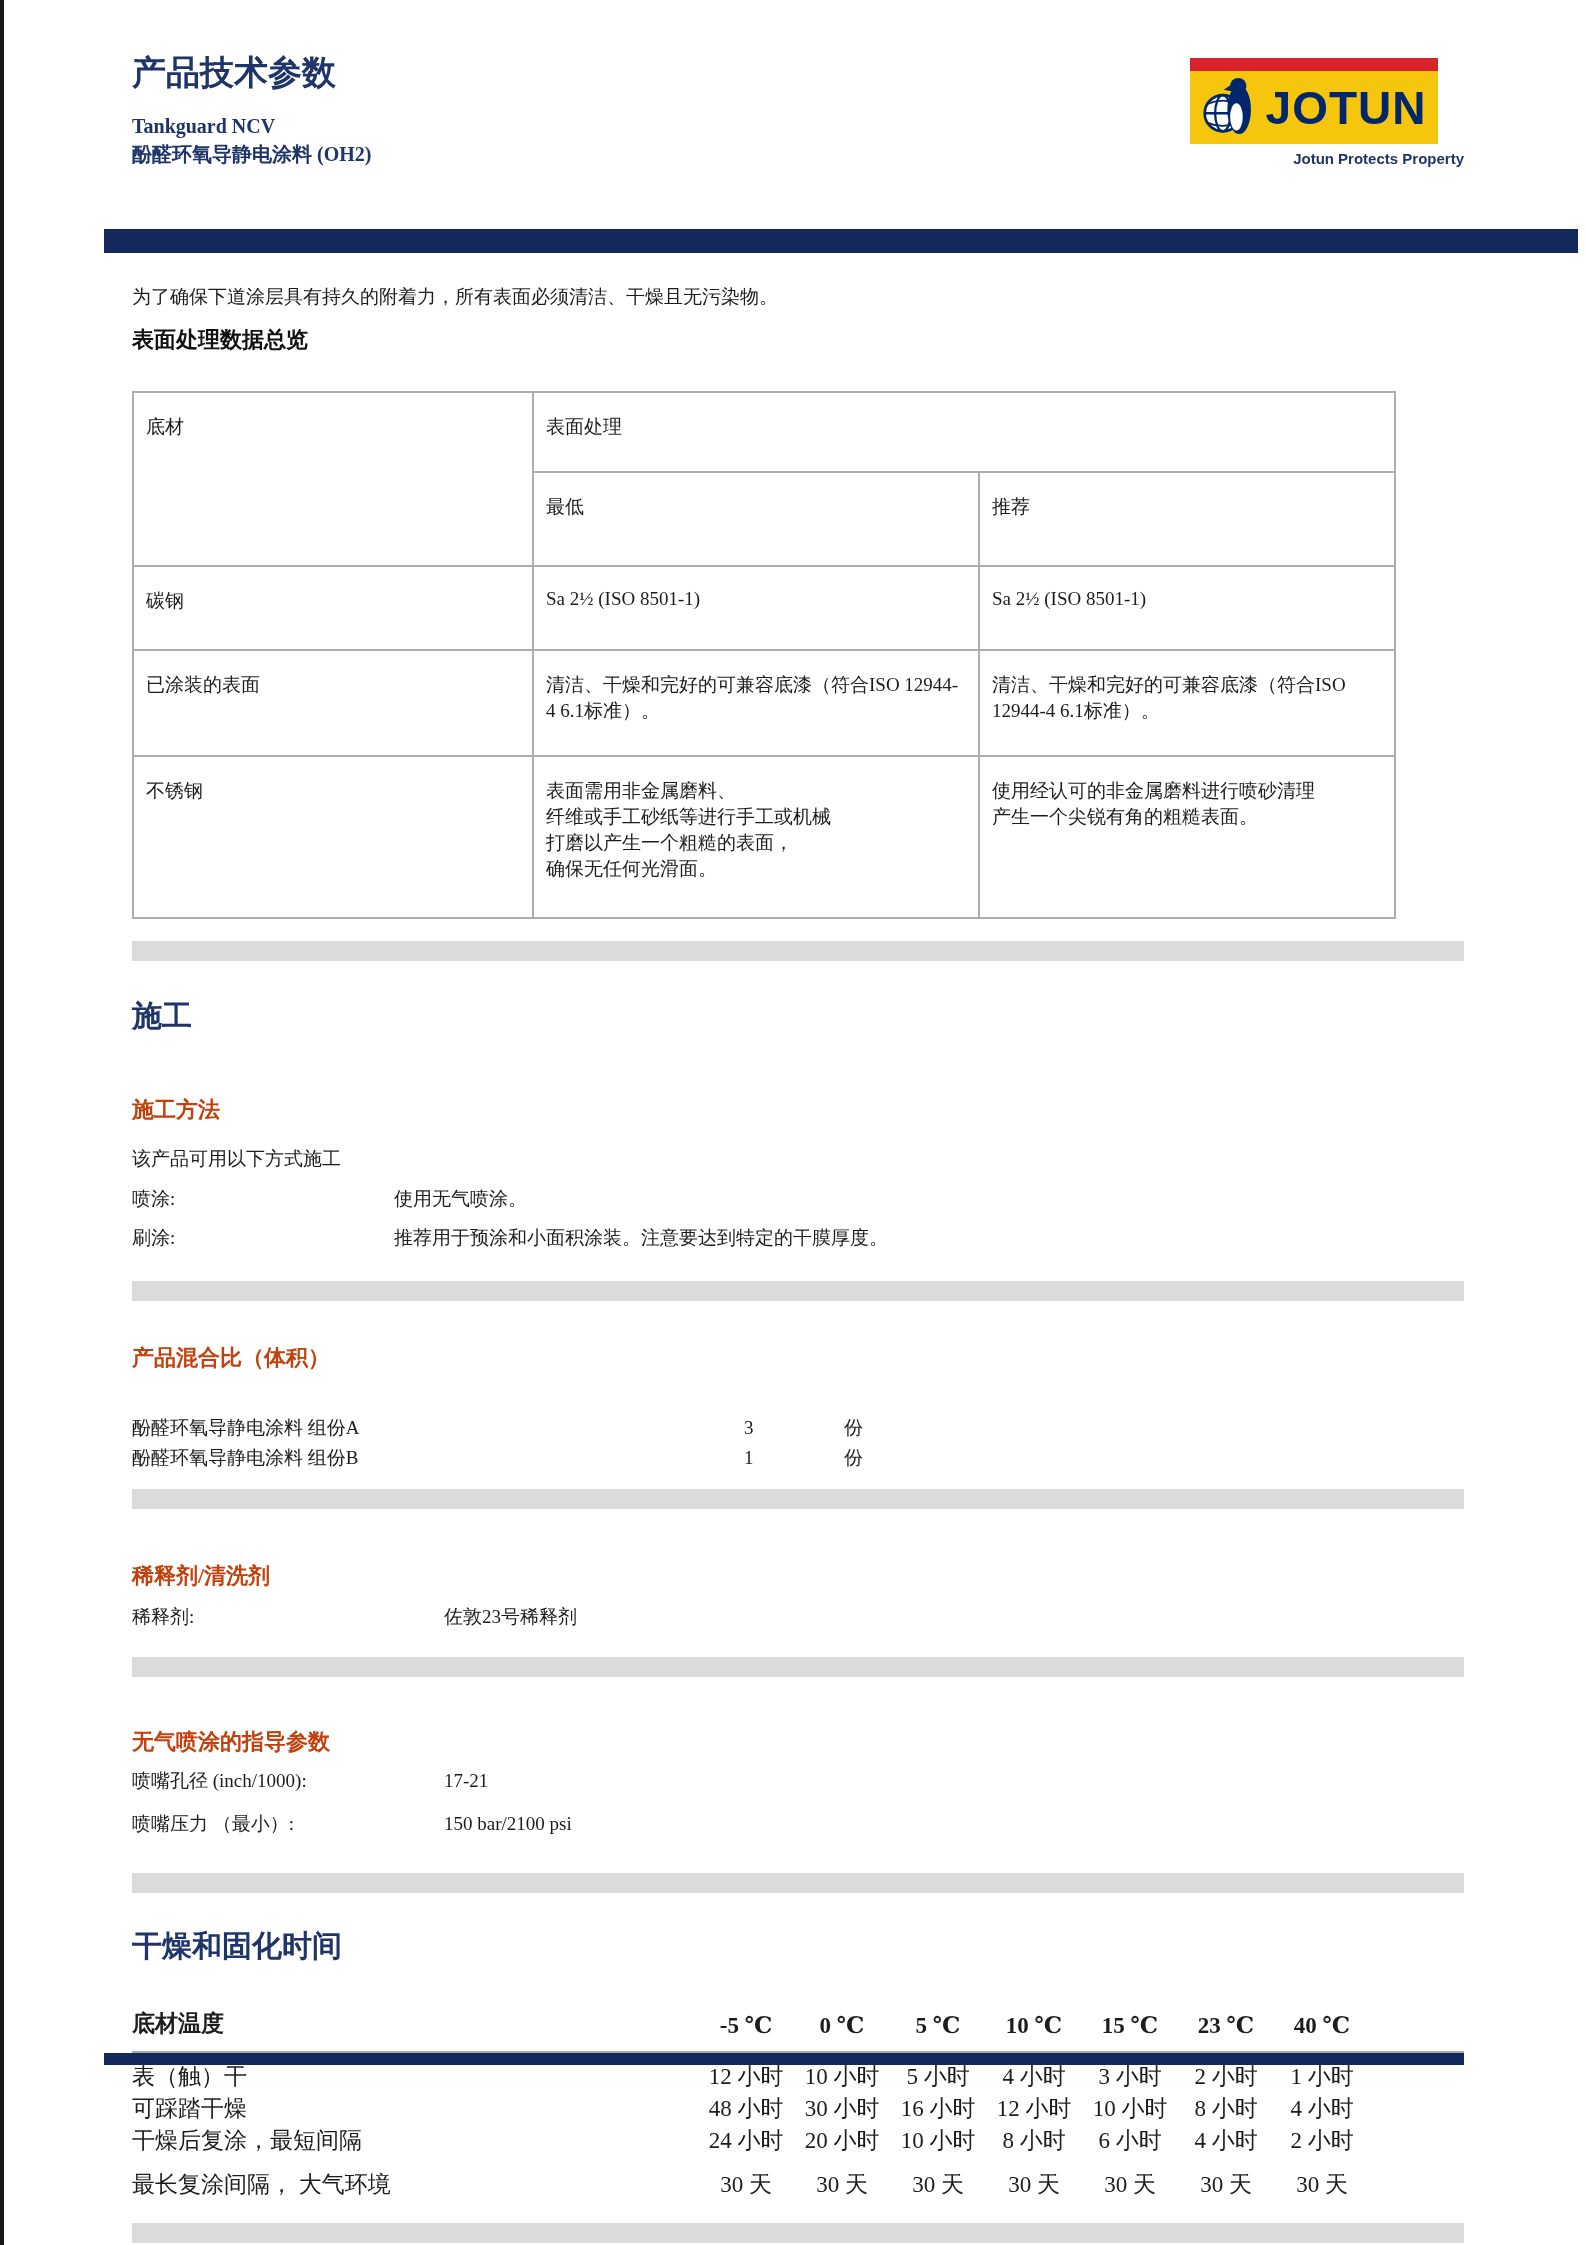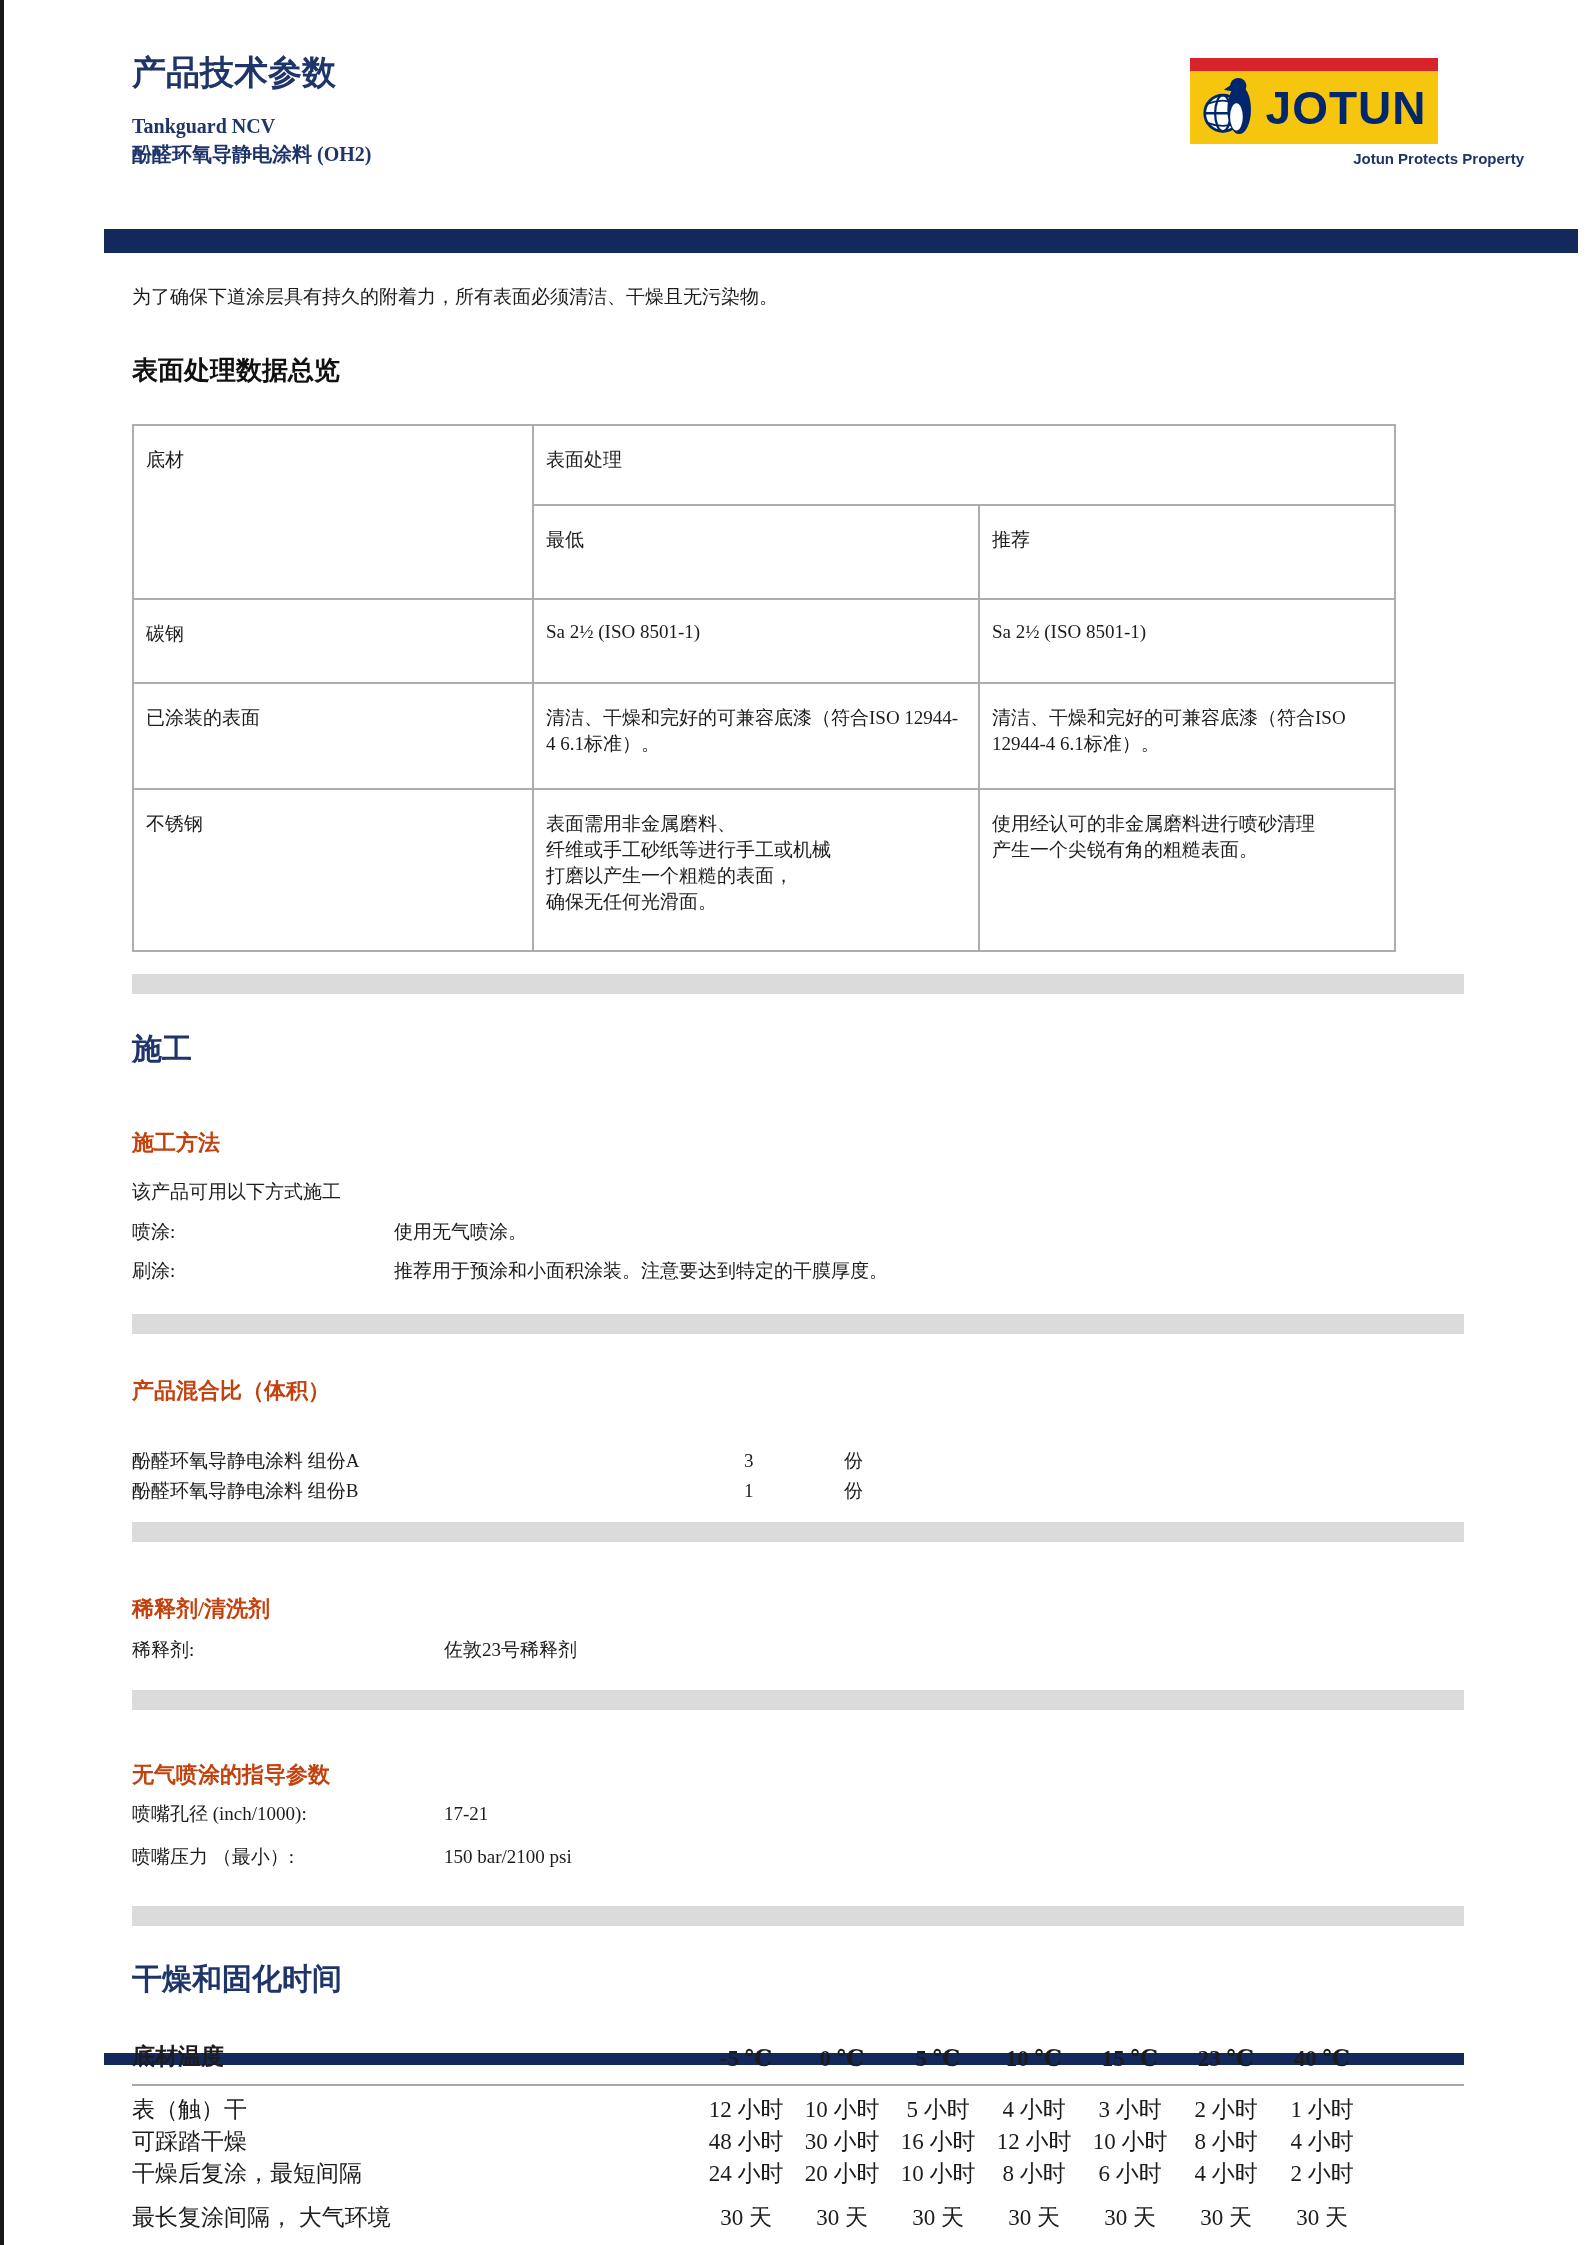--- a/index.html
+++ b/index.html
@@ -11,28 +11,28 @@
   .content{position:absolute; left:128px; top:0; width:1332px;}
   .pad-top{padding-top:52px;}
   .doc-title{font-size:34px; font-weight:bold; color:#1f3569; line-height:1.25; margin:0;}
   .prod-name{font-size:20px; font-weight:bold; color:#1f3569; line-height:1.3; margin-top:18px;}
   .prod-sub{font-size:20px; font-weight:bold; color:#1f3569; line-height:1.3; margin-top:2px;}
 
   .logo-box{position:absolute; left:1186px; top:58px; width:248px; height:86px; background:#f6c50e;}
   .logo-red{position:absolute; left:0; top:0; width:100%; height:13px; background:#d8232a;}
   .logo-inner{position:absolute; left:0; top:13px; width:100%; height:73px; display:flex; align-items:center; justify-content:center; gap:6px;}
   .logo-word{font-family:"Liberation Sans","DejaVu Sans",sans-serif; font-weight:bold; font-size:46px; color:#00266b; letter-spacing:1px; line-height:1;}
-  .logo-tagline{position:absolute; left:1246px; top:150px; width:274px; text-align:right;
+  .logo-tagline{position:absolute; left:1186px; top:150px; width:274px; text-align:right;
     font-family:"Liberation Sans","DejaVu Sans",sans-serif; font-weight:bold; font-size:15px; color:#1f3569;}
 
   .bar-navy-top{position:absolute; left:100px; right:12px; top:229px; height:24px; background:#14295b;}
   .bar-navy-footer{position:absolute; left:100px; top:2053px; width:1360px; height:12px; background:#14295b;}
 
   .intro{font-size:19px; margin-top:118px; line-height:1.3;}
-  .sec-h{font-size:26px; font-weight:bold; color:#111; margin-top:44px;}
+  .sec-h{font-size:22px; font-weight:bold; color:#111; margin-top:16px;}
   .sec-h-navy{font-size:22px; font-weight:bold; color:#c2410c;}
   .big-h{font-size:30px; font-weight:bold; color:#1f3569; line-height:1.25;}
 
   table.prep{border-collapse:collapse; margin-top:36px; width:1262px; table-layout:fixed;}
   table.prep th, table.prep td{border:2px solid #adadad; font-size:19px; padding:21px 12px; vertical-align:top; text-align:left; font-weight:normal;}
   table.prep col.c1{width:400px;} table.prep col.c2{width:446px;} table.prep col.c3{width:416px;}
   th.group{ text-align:center; font-weight:bold; height:36px; vertical-align:middle;}
   th.sub{ text-align:center; font-weight:bold; height:50px; vertical-align:middle;}
   th.substrate{vertical-align:bottom; font-weight:bold; padding-bottom:14px;}
   td.cell-min, td.cell-rec{height:auto;}

